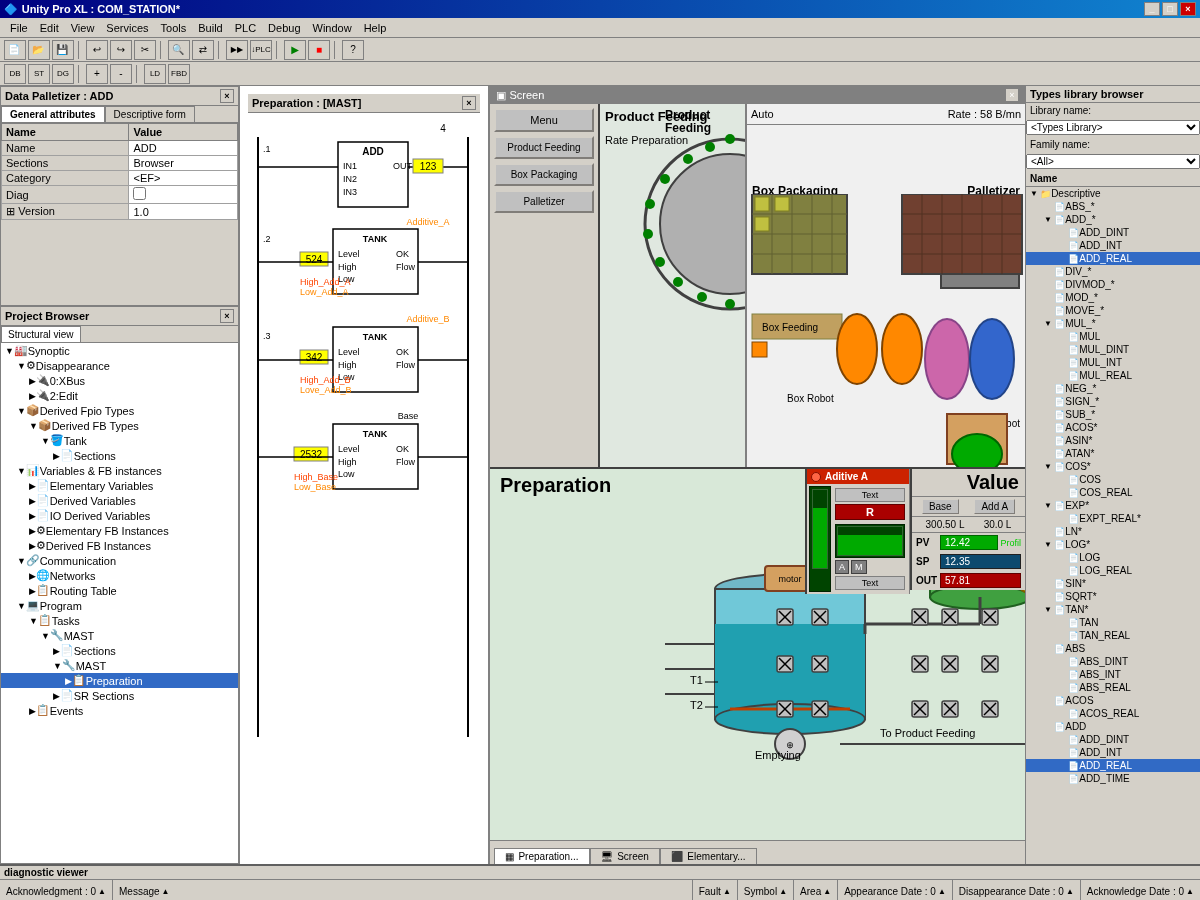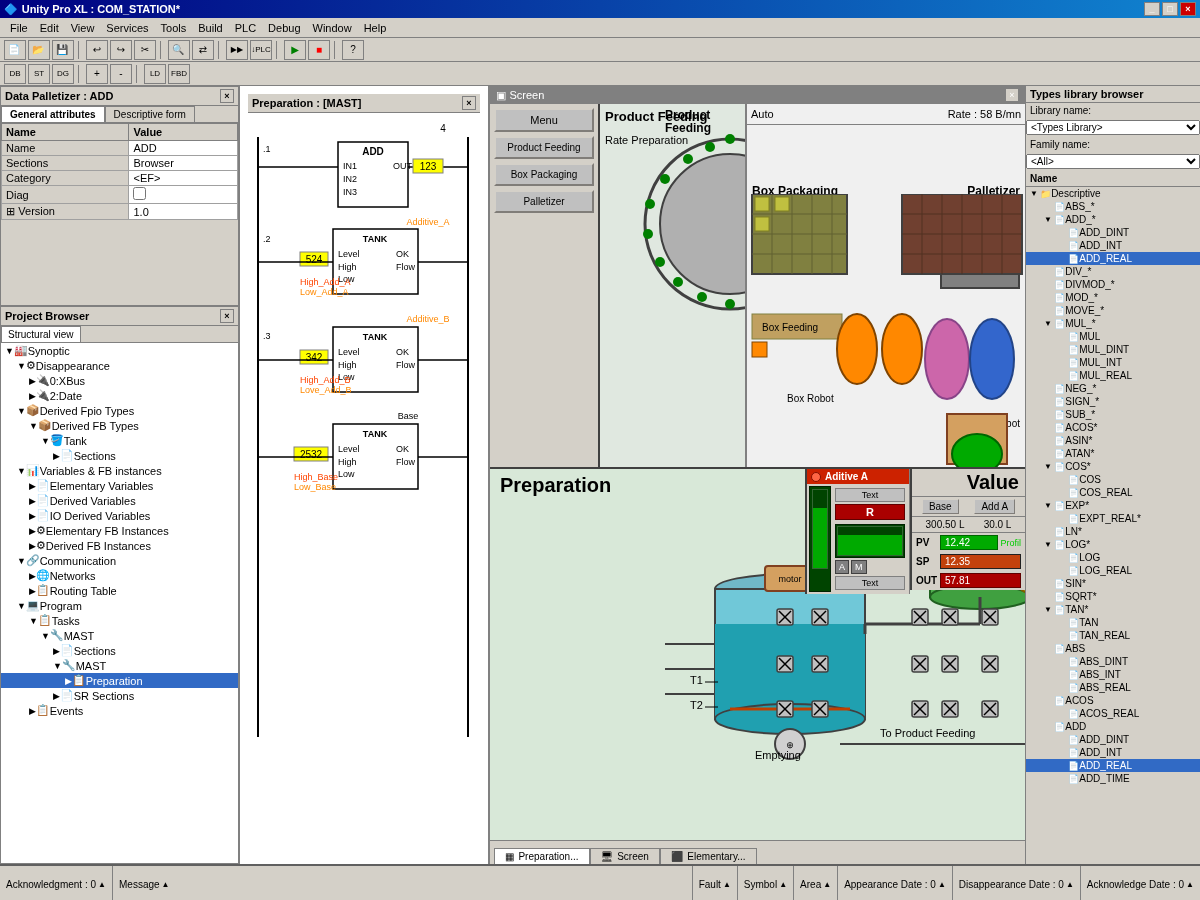--- a/index.html
+++ b/index.html
@@ -215,21 +215,21 @@
           <div class="tree-item">
             <span style="padding-left: 24px;"></span>
             <span style="font-size: 9px;">▶ </span>
             <span>🔌 </span>
             <span>0:XBus</span>
           </div>
           <div class="tree-item">
             <span style="padding-left: 24px;"></span>
             <span style="font-size: 9px;">▶ </span>
             <span>🔌 </span>
-            <span>2:Date</span>
+            <span>2:Edit</span>
           </div>
           <div class="tree-item">
             <span style="padding-left: 12px;"></span>
             <span style="font-size: 9px;">▼ </span>
             <span>📦 </span>
             <span>Derived Fpio Types</span>
           </div>
           <div class="tree-item">
             <span style="padding-left: 24px;"></span>
             <span style="font-size: 9px;">▼ </span>
@@ -734,21 +734,21 @@
               </div>
 
               <div style="display:flex; align-items:center; padding:2px 4px; gap:2px; font-size:10px;">
                 <span style="font-weight:bold; width:22px;">PV</span>
                 <span style="background:#00aa00; color:white; padding:1px 4px; flex:1; font-size:10px; border:1px solid #006600;">12.42</span>
                 <span style="color:#00cc00; font-size:9px;">Profil</span>
               </div>
 
               <div style="display:flex; align-items:center; padding:2px 4px; gap:2px; font-size:10px;">
                 <span style="font-weight:bold; width:22px;">SP</span>
-                <span style="background:#c2410c; color:white; padding:1px 4px; flex:1; font-size:10px; border:1px solid #202020;">12.35</span>
+                <span style="background:#0c4a6e; color:white; padding:1px 4px; flex:1; font-size:10px; border:1px solid #202020;">12.35</span>
               </div>
 
               <div style="display:flex; align-items:center; padding:2px 4px; gap:2px; font-size:10px;">
                 <span style="font-weight:bold; width:22px;">OUT</span>
                 <span style="background:#aa0000; color:white; padding:1px 4px; flex:1; font-size:10px; border:1px solid #600000;">57.81</span>
               </div>
             </div>
 
             <div style="position:absolute; right:115px; top:0; width:105px; background:#d4d0c8; border-left:2px solid #404040; border-right:1px solid #808080;">
 
@@ -1043,20 +1043,23 @@
           <span style="padding-left: 10px;"></span>
           <span style="font-size: 9px;">📄 </span>
           <span>ADD_TIME</span>
         </div>
       </div>
   </div>
 
 </div>
 
 <div style="height:38px; background:#d4d0c8; border-top:2px solid #606060; display:flex; flex-direction:column;">
+  <div style="display:flex; align-items:center; padding:1px 4px; background:#d4d0c8; border-bottom:1px solid #808080; font-size:10px; font-weight:bold;">
+    <span>diagnostic viewer</span>
+  </div>
   <div style="display:flex; flex:1; font-size:10px; overflow:hidden;">
     <div style="padding:0 6px; border-right:1px solid #808080; display:flex; align-items:center; cursor:pointer;">
       <span>Acknowledgment : 0</span>
         <span style="font-size:8px; margin-left:2px;">▲</span>
     </div>
     <div style="padding:0 6px; border-right:1px solid #808080; display:flex; align-items:center; flex:1; cursor:pointer;">
       <span>Message</span>
         <span style="font-size:8px; margin-left:2px;">▲</span>
     </div>
     <div style="padding:0 6px; border-right:1px solid #808080; display:flex; align-items:center; cursor:pointer;">

